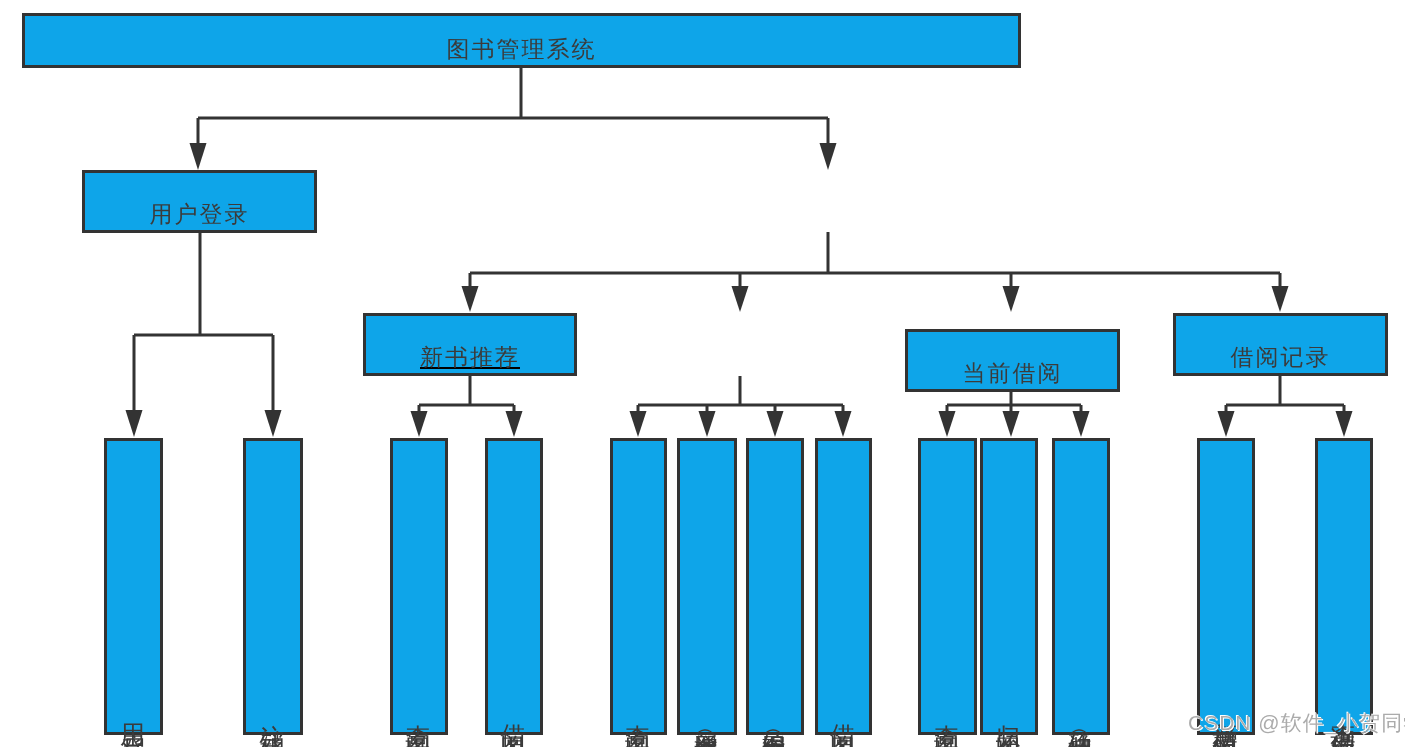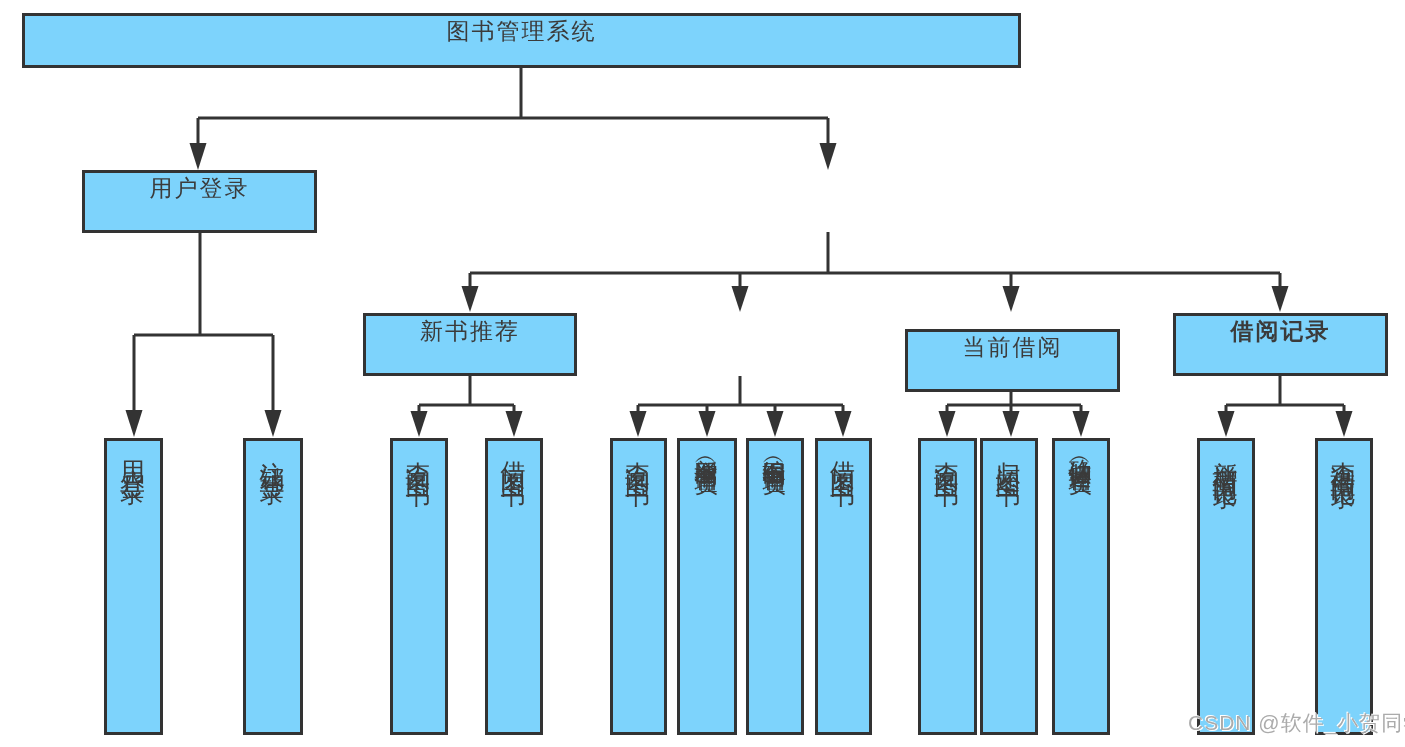--- a/index.html
+++ b/index.html
@@ -14,23 +14,23 @@
   .wires {
     position: absolute;
     left: 0; top: 0;
     width: 1405px; height: 747px;
     pointer-events: none;
   }
   .box {
     position: absolute;
     box-sizing: border-box;
     border: 3px solid #333333;
-    background: #7dd3fc;
+    background: #0ea5e9;
     display: flex;
-    align-items: flex-start;
+    align-items: flex-end;
     justify-content: center;
   }
   .hlabel {
     color: #3b3b3b;
     font-size: 23px;
     letter-spacing: 2px;
     white-space: nowrap;
   }
   .vlabel {
     color: #3b3b3b;
@@ -40,24 +40,24 @@
   }
   .sp-s { font-size: 25px; letter-spacing: 7px; }
   .sp-m { font-size: 25px; letter-spacing: 5px; }
   .sp-l { font-size: 23px; letter-spacing: 2px; }
   
   .n-root   { left: 22px;   top: 13px;  width: 999px; height: 55px; }
   
   .n-l2-0   { left: 82px;   top: 170px; width: 235px; height: 63px; }
   .n-l2-1   { left: 710px;  top: 170px; width: 237px; height: 62px; }
   
-  .n-l3-0   { left: 363px;  top: 313px; width: 214px; height: 63px; }
+  .n-l3-0   { left: 363px;  top: 313px; width: 214px; height: 63px; text-decoration: underline; }
   .n-l3-1   { left: 633px;  top: 313px; width: 215px; height: 63px; }
   .n-l3-2   { left: 905px;  top: 329px; width: 215px; height: 63px; }
-  .n-l3-3   { left: 1173px; top: 313px; width: 215px; height: 63px; font-weight: bold; }
+  .n-l3-3   { left: 1173px; top: 313px; width: 215px; height: 63px; }
   
   .leaf     { top: 438px; height: 297px; }
   .lf-ul0   { left: 104px;  width: 59px; }
   .lf-ul1   { left: 243px;  width: 60px; }
   .lf-nb0   { left: 390px;  width: 58px; }
   .lf-nb1   { left: 485px;  width: 58px; }
   .lf-bw0   { left: 610px;  width: 57px; }
   .lf-bw1   { left: 677px;  width: 60px; }
   .lf-bw2   { left: 746px;  width: 58px; }
   .lf-bw3   { left: 815px;  width: 57px; }

